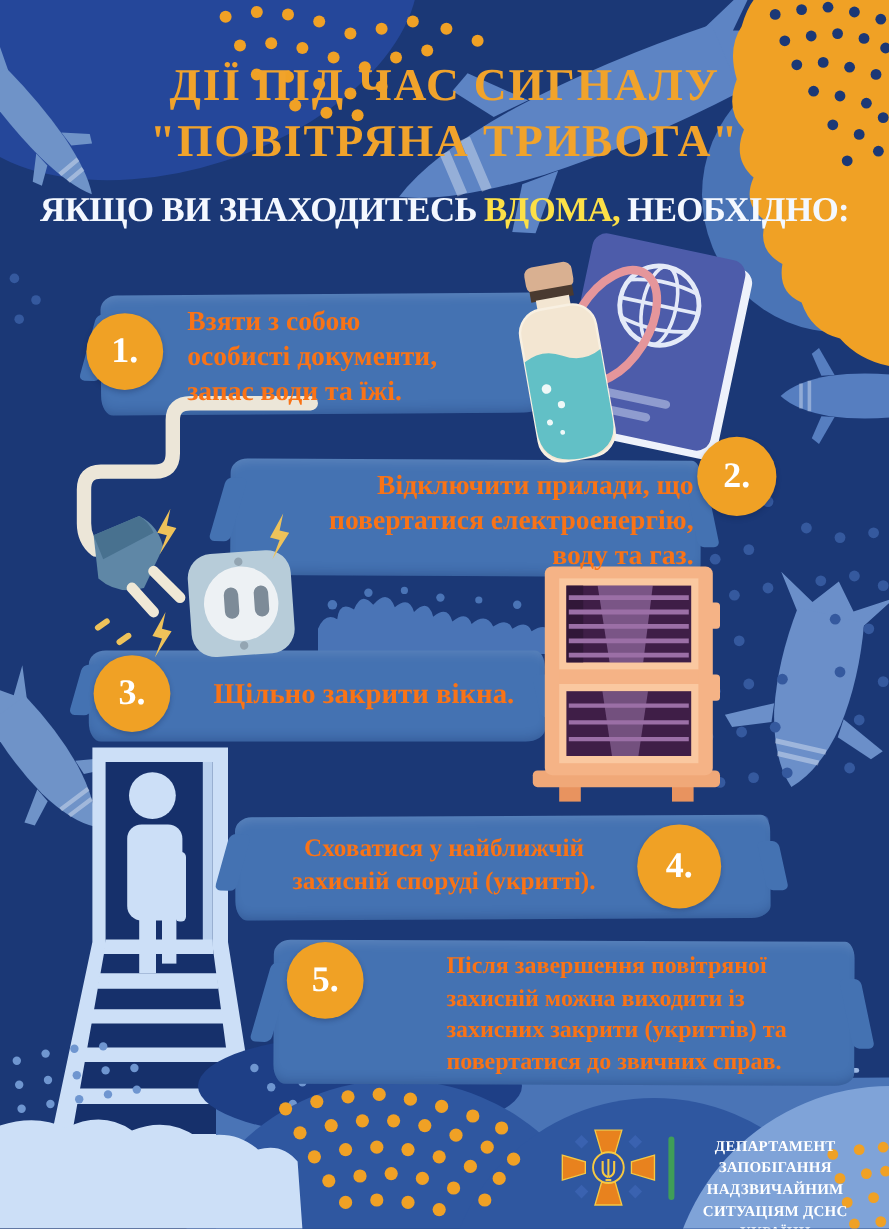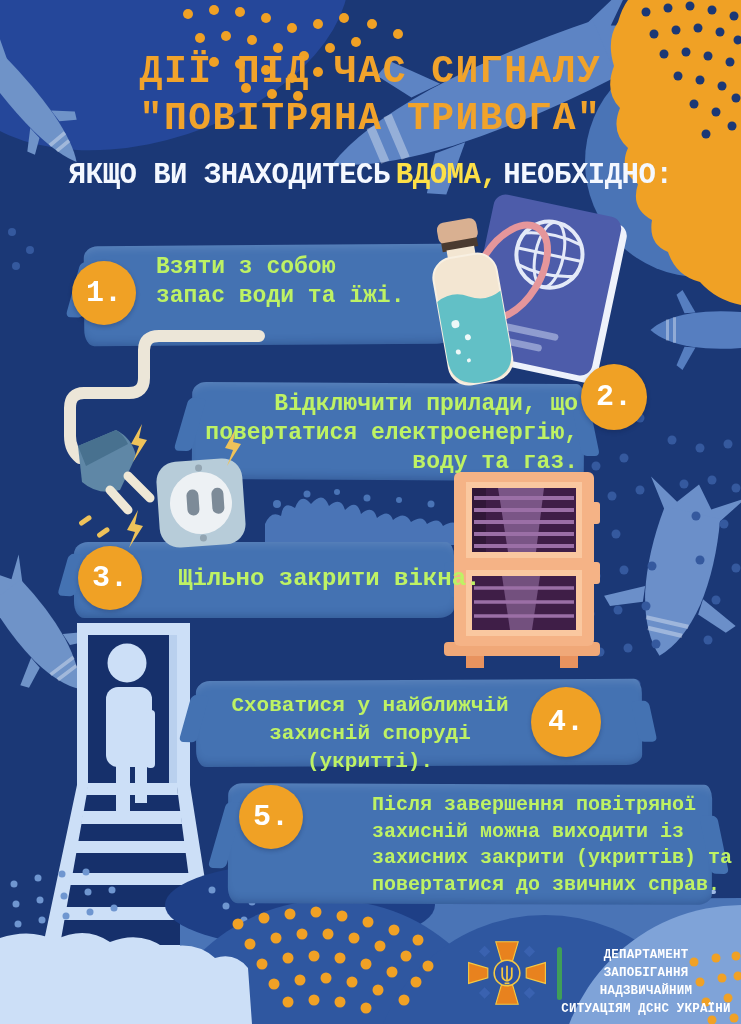--- a/index.html
+++ b/index.html
@@ -1,17 +1,17 @@
 <!DOCTYPE html>
 <html><head>
 <meta charset="utf-8">
 <style>
   html,body{margin:0;padding:0;background:#0e2350;}
   .poster{position:relative;width:741px;height:1024px;overflow:hidden;background:#1b3876;
-    font-family:Liberation Mono, monospace;}
+    font-family:Liberation Serif, serif;}
   .poster *{box-sizing:border-box;}
   svg{display:block;}
   .bg{position:absolute;left:0;top:0;z-index:0;}
   .illo{position:absolute;z-index:3;}
 
   .title{position:absolute;left:0;top:48px;width:741px;text-align:center;z-index:2;
     color:#f1a32b;font-weight:700;font-size:38px;line-height:47px;letter-spacing:1.5px;}
   .subtitle{position:absolute;left:0;top:159px;width:741px;text-align:center;z-index:2;
     color:#f4f8ff;font-weight:700;font-size:29px;letter-spacing:-0.5px;}
   .subtitle .hl{color:#fde047;margin:0 6px;}
@@ -20,21 +20,21 @@
     border-radius:14px 8px 16px 10px/12px 14px 10px 16px;
     box-shadow:inset 0 -7px 9px -5px rgba(15,35,90,.3), inset 0 8px 10px -6px rgba(255,255,255,.14);}
   .band::before{content:'';position:absolute;left:-11px;top:16%;width:18px;height:55%;
     background:#4472b2;transform:skewX(-14deg) rotate(2deg);border-radius:5px;}
   .band::after{content:'';position:absolute;right:-11px;top:26%;width:18px;height:48%;
     background:#4472b2;transform:skewX(12deg);border-radius:5px;}
 
   .badge{position:absolute;border-radius:50%;background:#f0a125;color:#fff;z-index:4;
     display:flex;align-items:center;justify-content:center;font-weight:700;font-size:30px;
     box-shadow:0 2px 4px rgba(10,25,60,.25);}
-  .step-text{position:absolute;z-index:4;color:#bef264;font-weight:700;}
+  .step-text{position:absolute;z-index:4;color:#f97316;font-weight:700;}
   .b1{left:84px;top:245px;width:368px;height:100px;transform:rotate(-.4deg);}
   .t1{left:156px;top:253px;font-size:23px;line-height:29px;text-align:left;}
   .c1{left:72px;top:261px;width:64px;height:64px;}
   .b2{left:192px;top:383px;width:392px;height:97px;transform:rotate(.3deg);}
   .t2{left:200px;top:390px;width:378px;font-size:23px;line-height:29px;text-align:right;}
   .c2{left:581px;top:364px;width:66px;height:66px;}
   .b3{left:74px;top:542px;width:380px;height:76px;}
   .t3{left:158px;top:564px;font-size:24px;line-height:30px;margin-left:20px;}
   .c3{left:78px;top:546px;width:64px;height:64px;}
   .b4{left:196px;top:680px;width:446px;height:86px;transform:rotate(-.3deg);}
@@ -309,20 +309,21 @@
     <div>"ПОВІТРЯНА ТРИВОГА"</div>
   </div>
   <div class="subtitle">
     <span>ЯКЩО ВИ ЗНАХОДИТЕСЬ</span><span class="hl">ВДОМА,</span><span>НЕОБХІДНО:</span>
   </div>
 
   <div class="band b1"></div>
   <div class="badge c1">1.</div>
   <div class="step-text t1">
     <div>Взяти з собою</div>
+    <div>особисті документи,</div>
     <div>запас води та їжі.</div>
   </div>
 
   <div class="band b2"></div>
   <div class="badge c2">2.</div>
   <div class="step-text t2">
     <div>Відключити прилади, що</div>
     <div>повертатися електроенергію,</div>
     <div>воду та газ.</div>
   </div>

